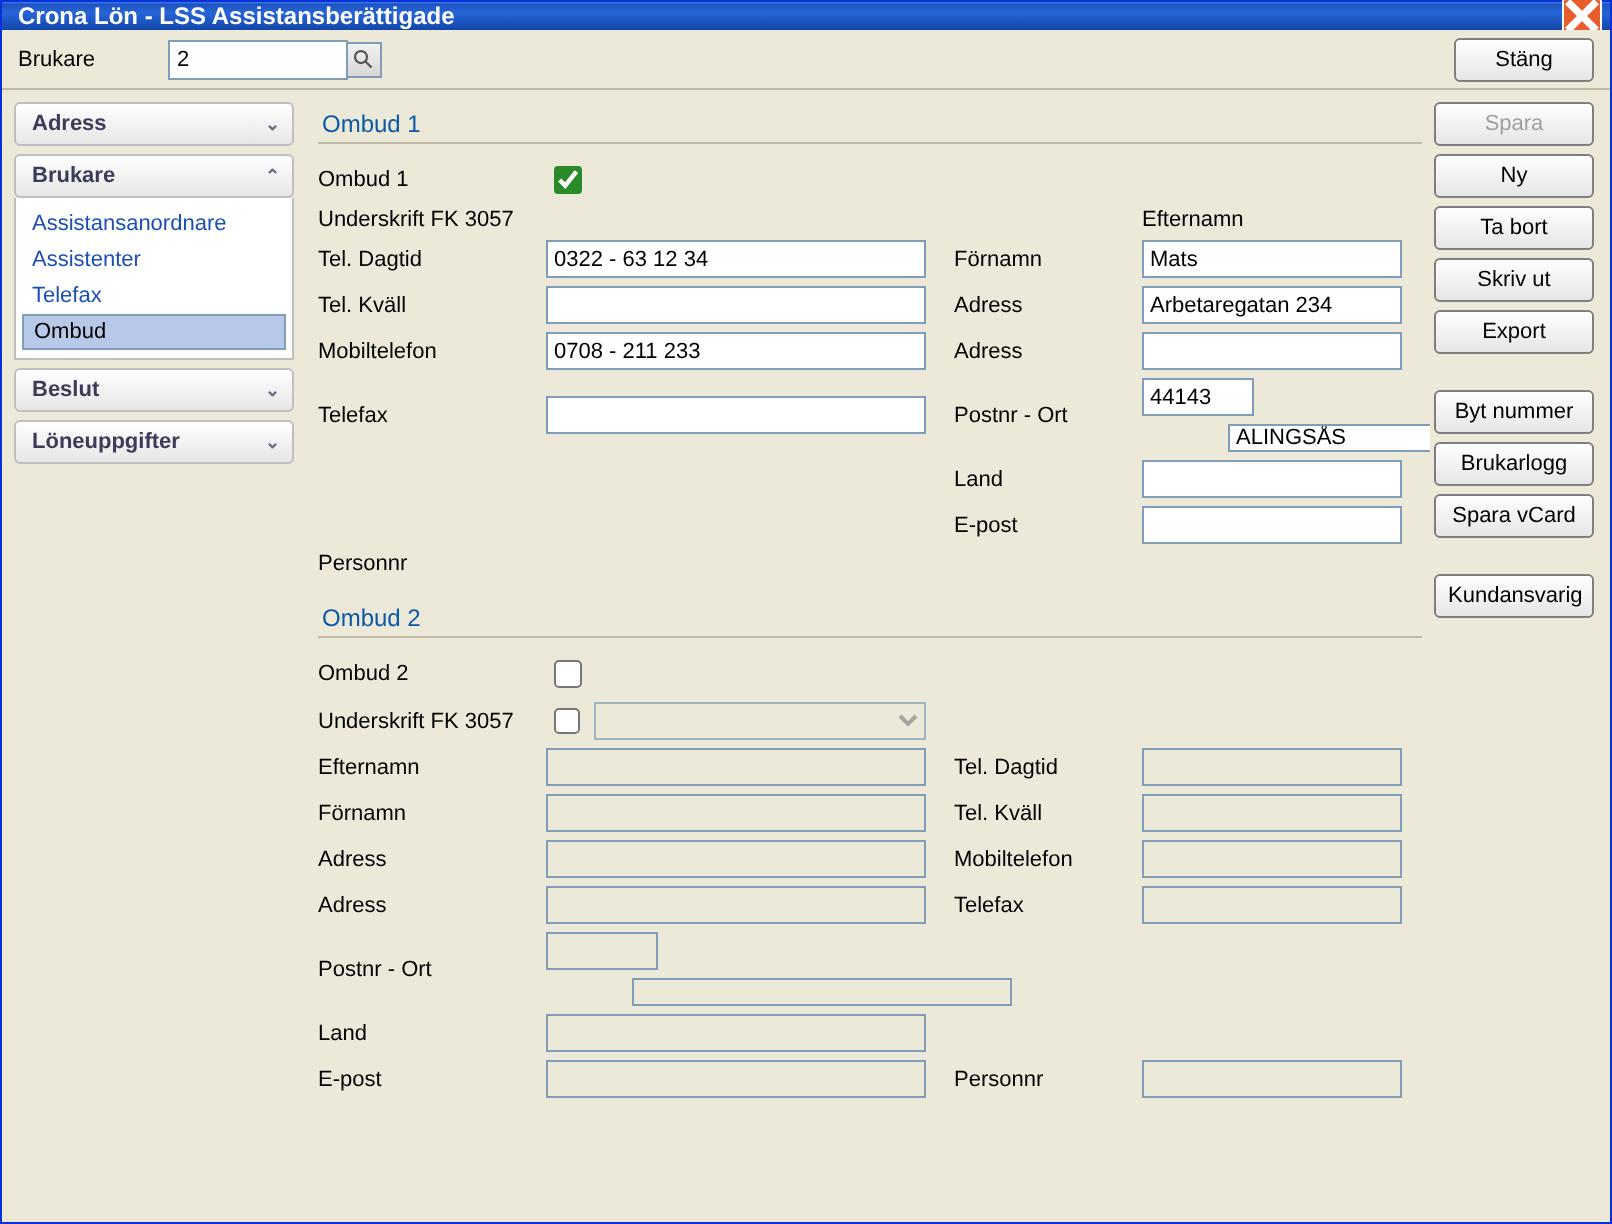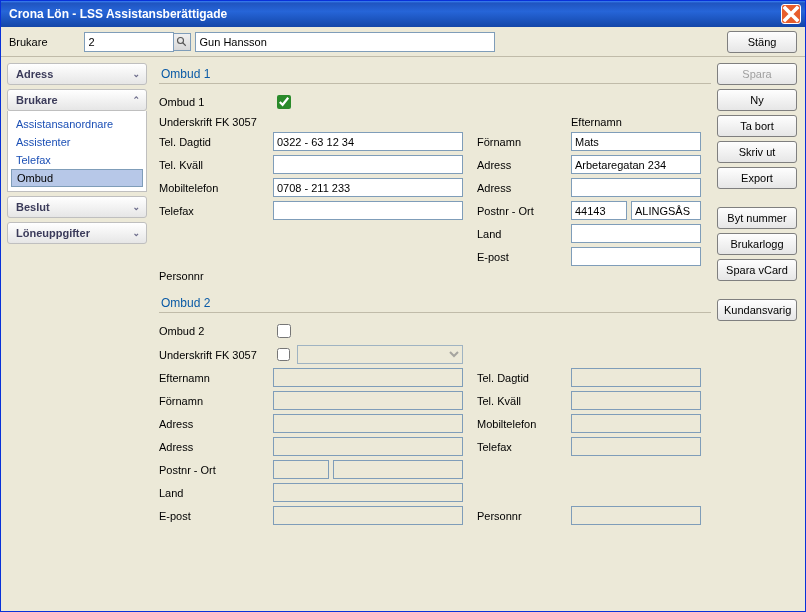--- a/index.html
+++ b/index.html
@@ -15,21 +15,21 @@
   }
   .window {
     width: 806px;
     height: 612px;
     border: 1px solid #0831d9;
     background: #ece9d8;
     display: flex;
     flex-direction: column;
   }
   .titlebar {
-    height: 26px;
+    height: 14px;
     background: linear-gradient(to bottom, #3a80f4 0%, #1f54c0 8%, #2665d8 40%, #1346a8 100%);
     color: #fff;
     display: flex;
     align-items: center;
     padding: 0 4px 0 8px;
     font-weight: bold;
     font-size: 12px;
   }
   .titlebar .title { flex: 1; }
   .close-btn {
@@ -150,24 +150,24 @@
     background: #fff;
     font-family: inherit;
     font-size: 11px;
     padding: 0 3px;
   }
   .form-grid input.disabled, .form-grid select.disabled {
     background: #ece9d8;
     color: #888;
   }
   .postal {
-    display: flex; gap: 4px;
+    display: flex; gap: 4px; flex-direction: column;
   }
   .postal input:first-child { width: 56px; }
-  .postal input:last-child { flex:1; }
+  .postal input:last-child { flex:1;margin-left:43px; }
   .checkbox-cell { display:flex; align-items:center; }
   .checkbox-cell input { accent-color: #2a8a2a; width:14px; height:14px; }
   .rightbar {
     width: 90px;
     padding: 6px 8px 6px 2px;
     display: flex;
     flex-direction: column;
     gap: 4px;
   }
   .rightbar .gap { height: 10px; }
@@ -203,21 +203,20 @@
   <div class="toolbar">
     <label>Brukare</label>
     <div style="display:flex;align-items:center;margin-left:30px;">
       <input type="text" style="width: 90px;" value="2">
       <span class="lookup">
         <svg viewBox="0 0 16 16">
             <circle cx="6" cy="6" r="4" fill="none" stroke="#555" stroke-width="1.5"></circle>
             <line x1="9" y1="9" x2="13" y2="13" stroke="#555" stroke-width="1.5"></line>
           </svg>
       </span>
-      <input type="text" style="width: 300px; margin-left: 4px;" value="Gun Hansson">
     </div>
     <div class="right">
       <button class="win" style="width:70px">Stäng</button>
     </div>
   </div>
 
   <div class="body">
     <div class="sidebar">
       <div class="sb-group">
         <div class="sb-head">

